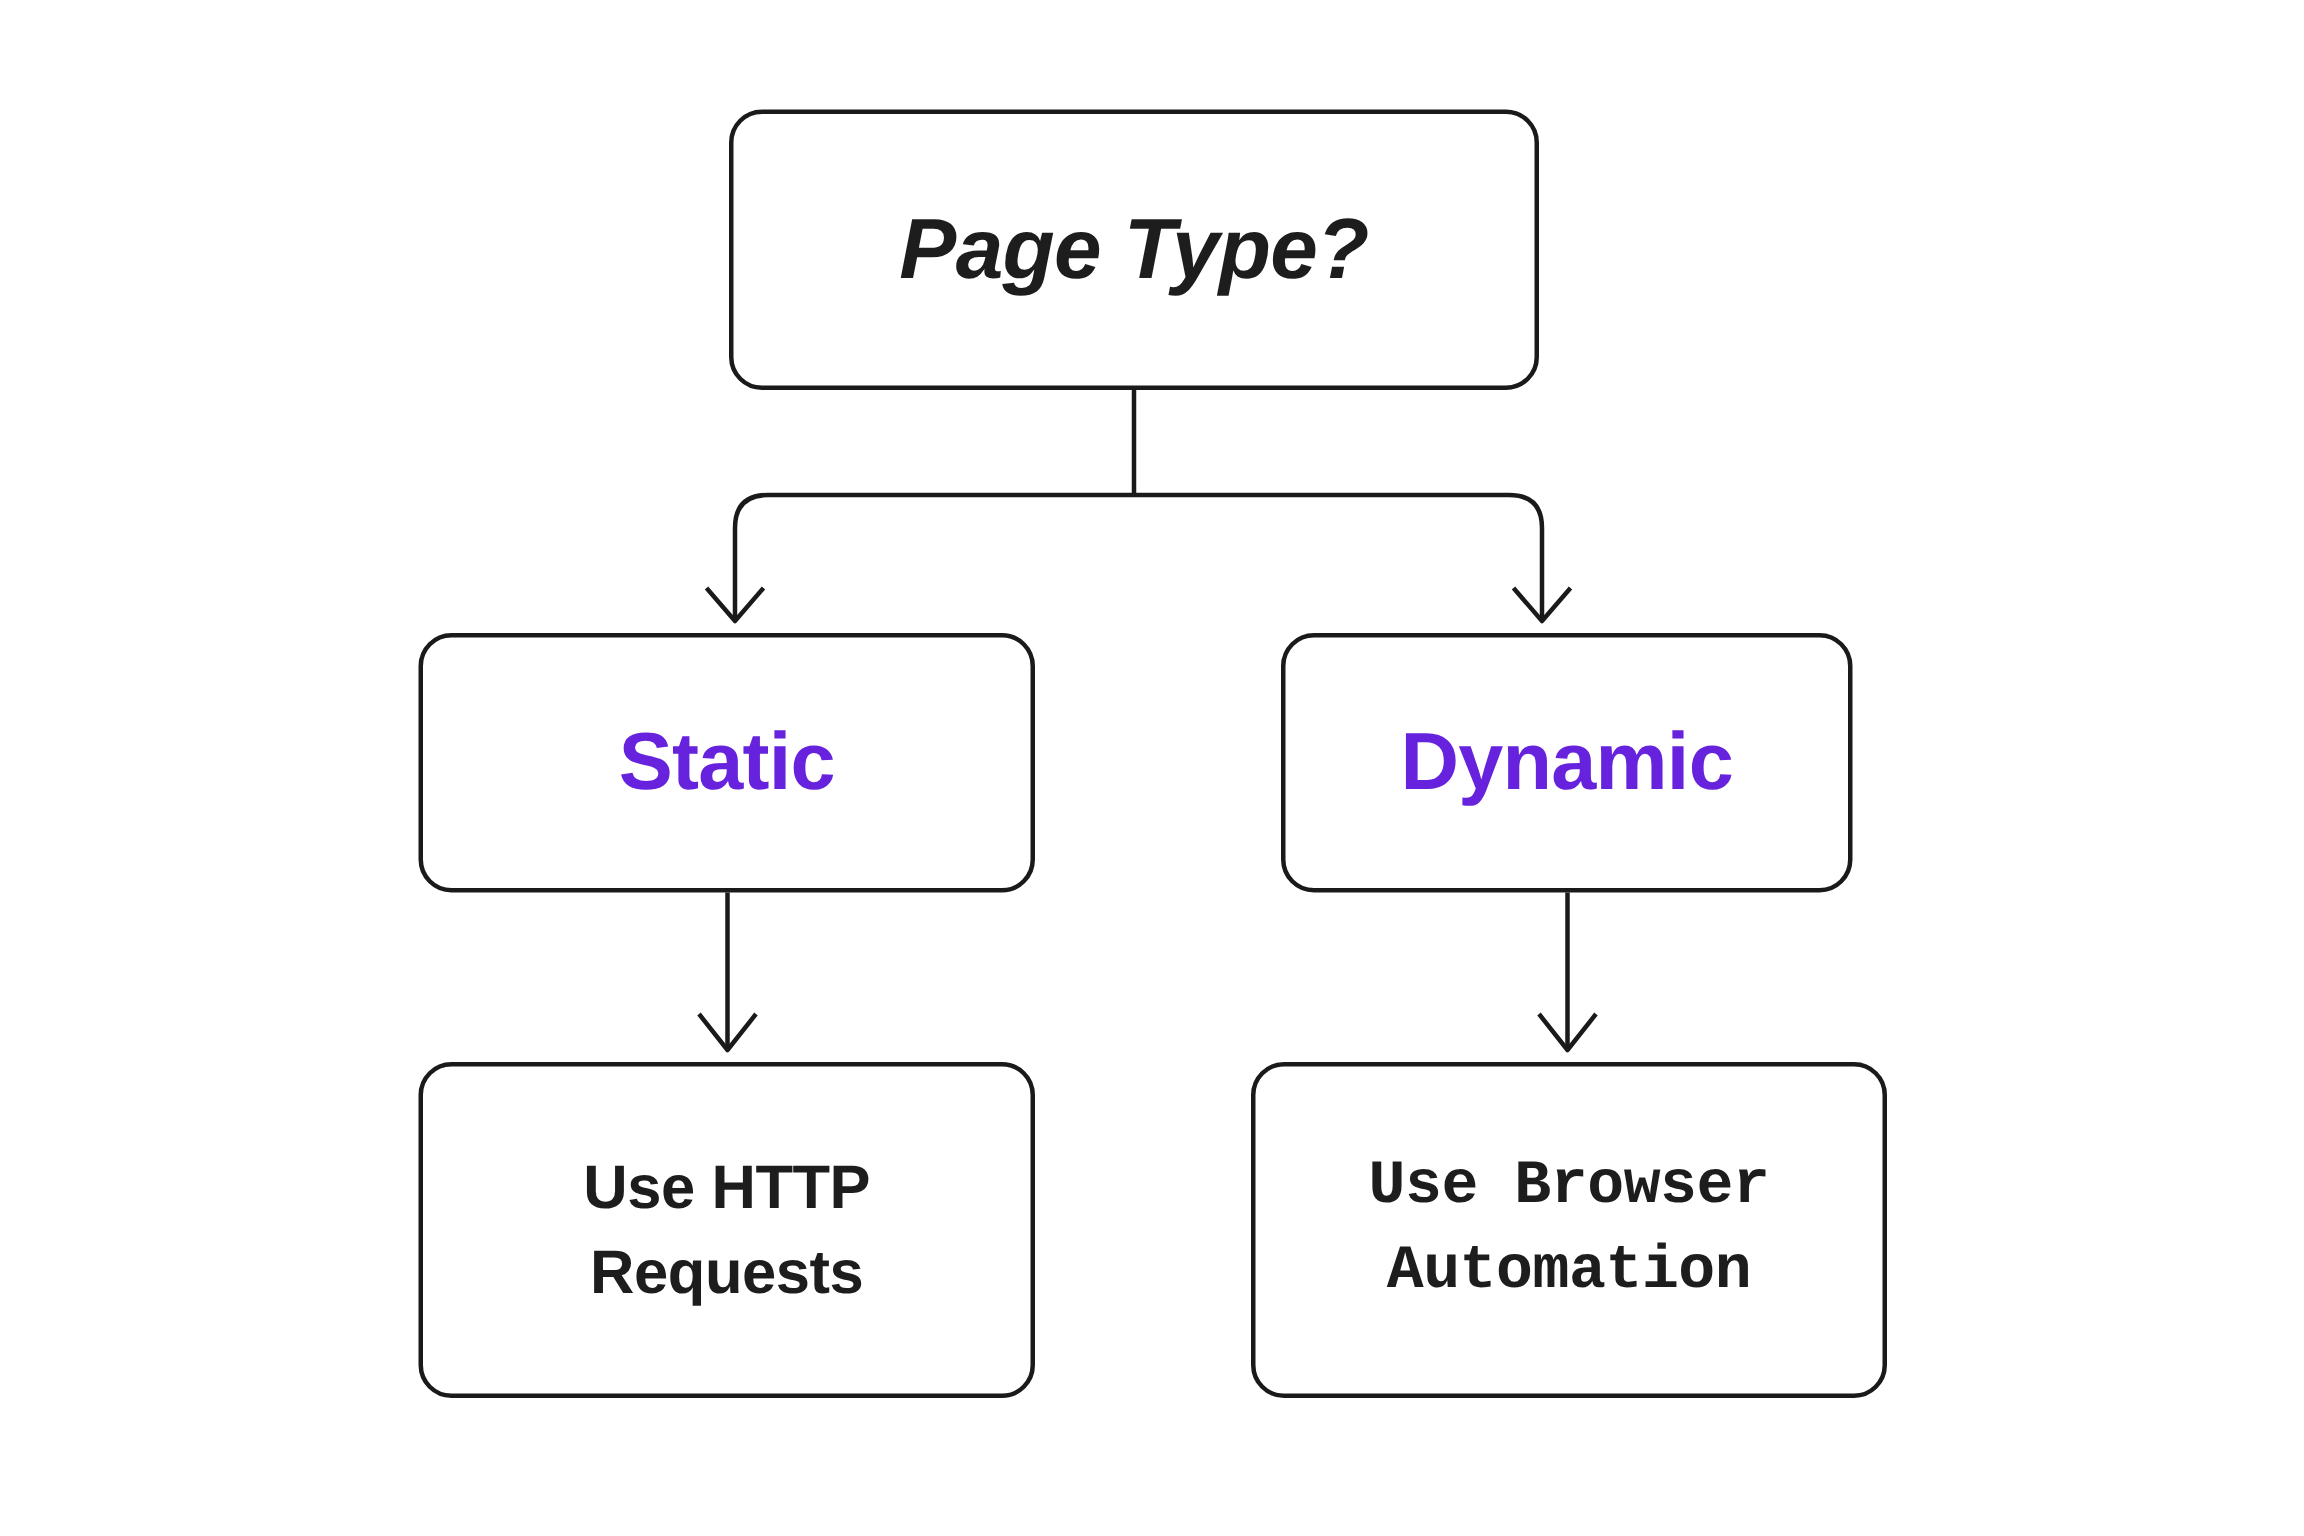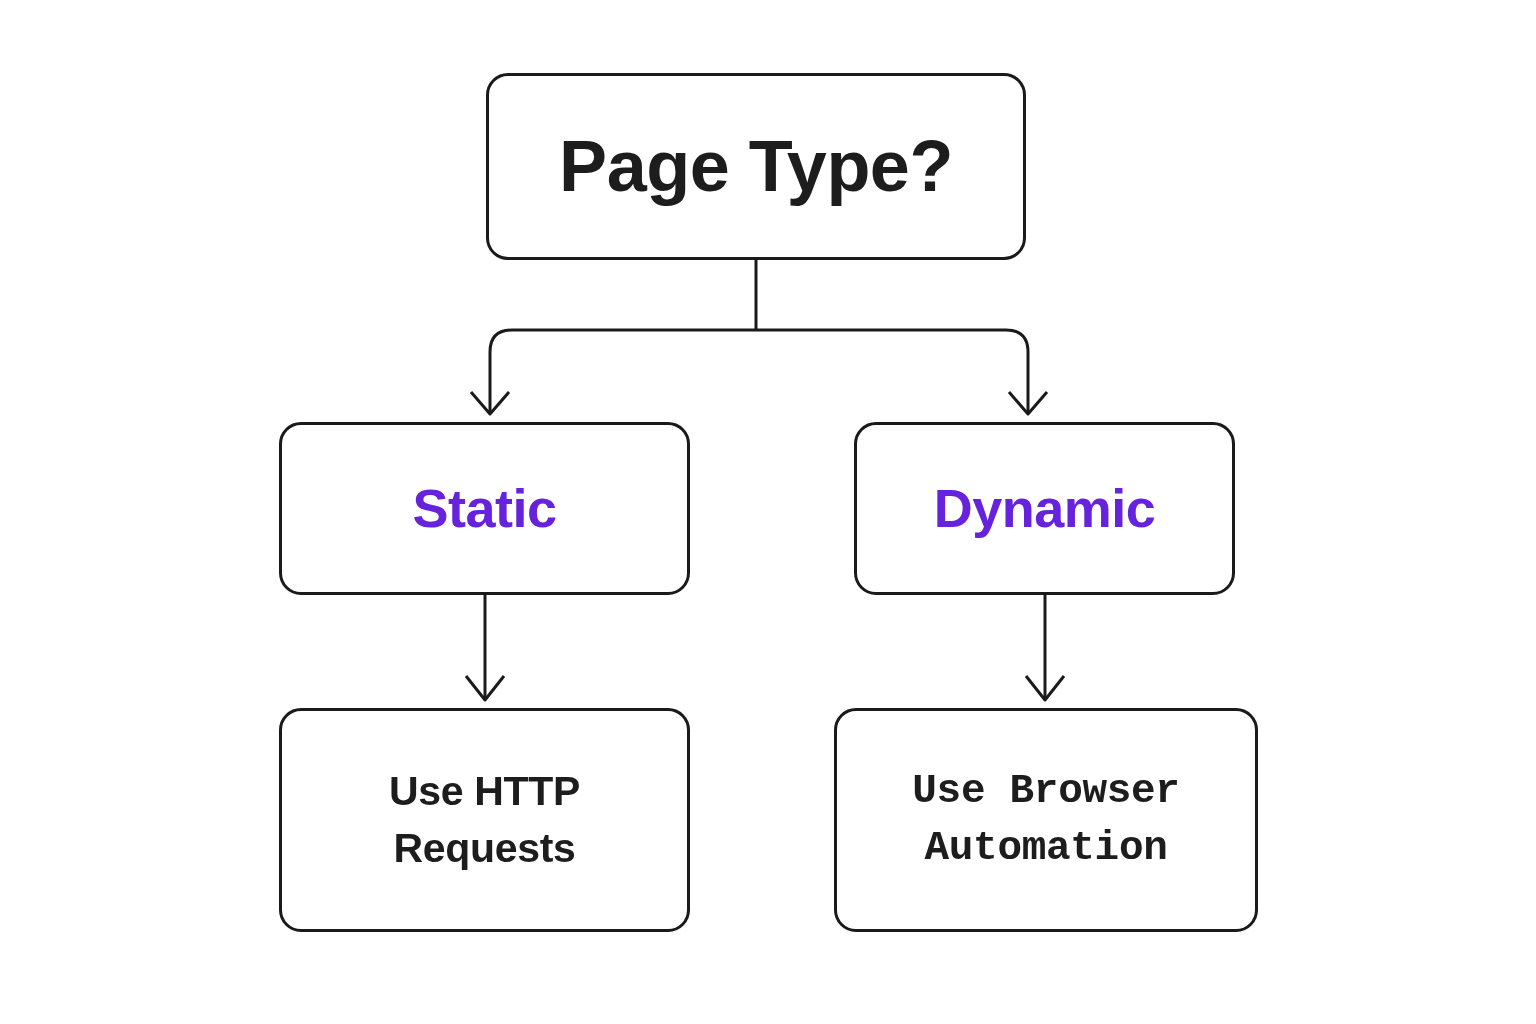--- a/index.html
+++ b/index.html
@@ -46,24 +46,25 @@
     white-space: pre-line;
   }
   
   #node-root {
     left: 486px;
     top: 73px;
     width: 540px;
     height: 187px;
   }
   #node-root .node-label {
-    font-size: 72px;
+    font-size: 57px;
     font-weight: 600;
     color: #1d1d1d;
     letter-spacing: -0.5px;
+    font-style: italic;
   }
   
   #node-static {
     left: 279px;
     top: 422px;
     width: 411px;
     height: 173px;
   }
   #node-dynamic {
     left: 854px;

